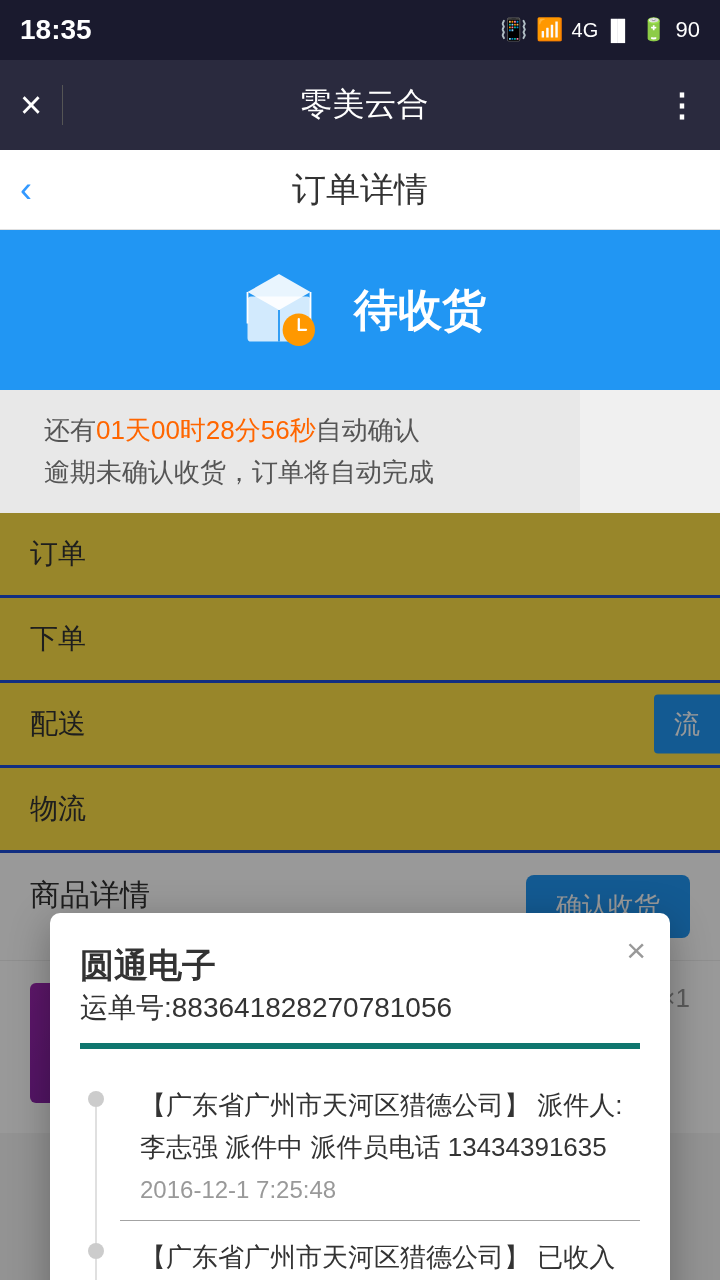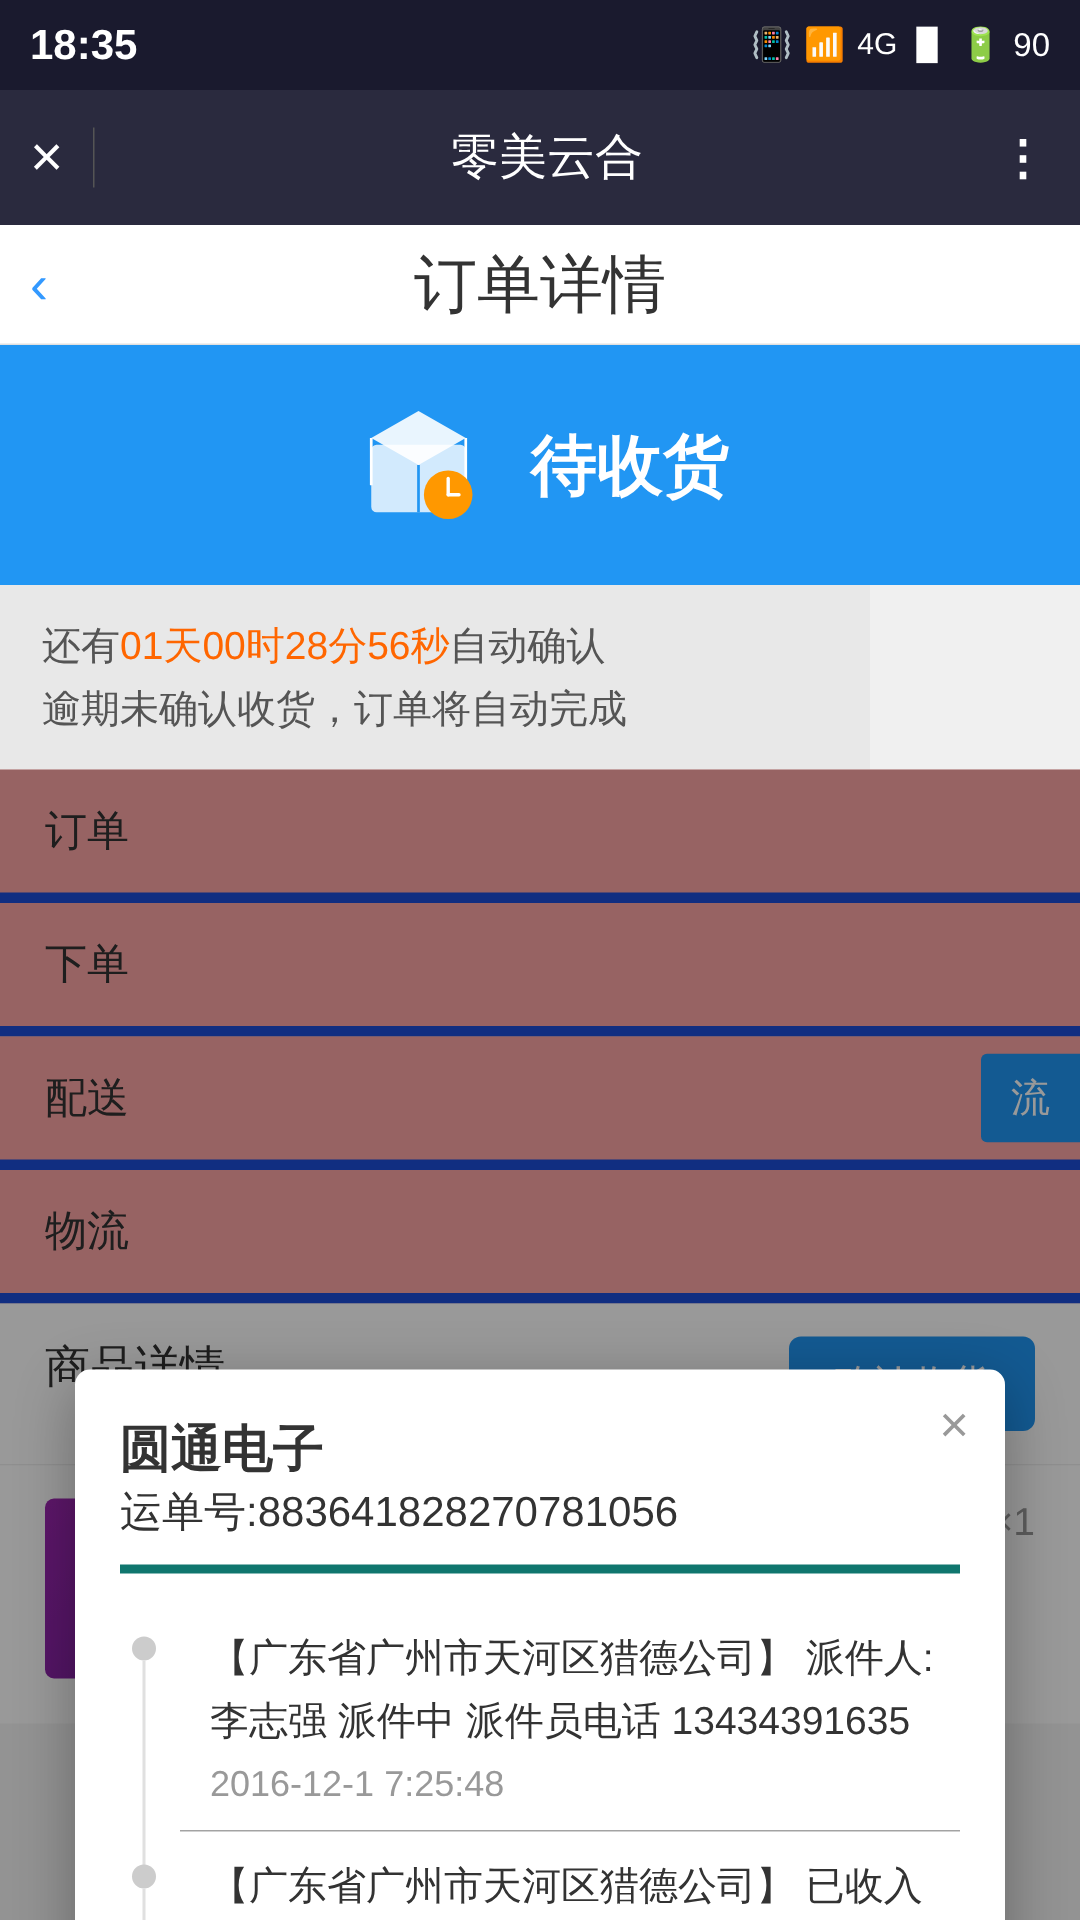--- a/index.html
+++ b/index.html
@@ -53,59 +53,59 @@
       position: relative;
       border-bottom: 1px solid #e0e0e0;
     }
     .page-header-back {
       position: absolute;
       left: 20px;
       font-size: 36px;
       color: #3399ff;
       cursor: pointer;
     }
-    .page-header-title { font-size: 42px; color: #333; }
+    .page-header-title { font-size: 34px; color: #333; }
 
     
     .status-banner {
       width: 720px;
       height: 160px;
       background: #2196f3;
       display: flex;
       align-items: center;
       justify-content: center;
       gap: 30px;
     }
     .status-icon-svg { width: 90px; height: 90px; }
     .status-text { font-size: 44px; color: white; font-weight: bold; }
 
     
     .info-section {
       width: 580px;
       background: #e8e8e8;
-      padding: 20px 28px;
+      padding: 20px 44px;
       font-size: 26px;
       color: #555;
       line-height: 1.6;
     }
     .highlight-orange { color: #ff6600; }
 
     
     .bg-content {
       width: 720px;
       background: #f5f5f5;
       position: relative;
     }
 
     .order-info-row {
-      background: #fca5a5;
+      background: #fde047;
       padding: 22px 30px;
       font-size: 28px;
       color: #333;
-      border-bottom: 7px solid #1d4ed8;
+      border-bottom: 3px solid #1d4ed8;
       display: flex;
       align-items: center;
       gap: 15px;
     }
 
     
     .logistics-btn-partial {
       position: absolute;
       right: 0;
       top: 50%;

